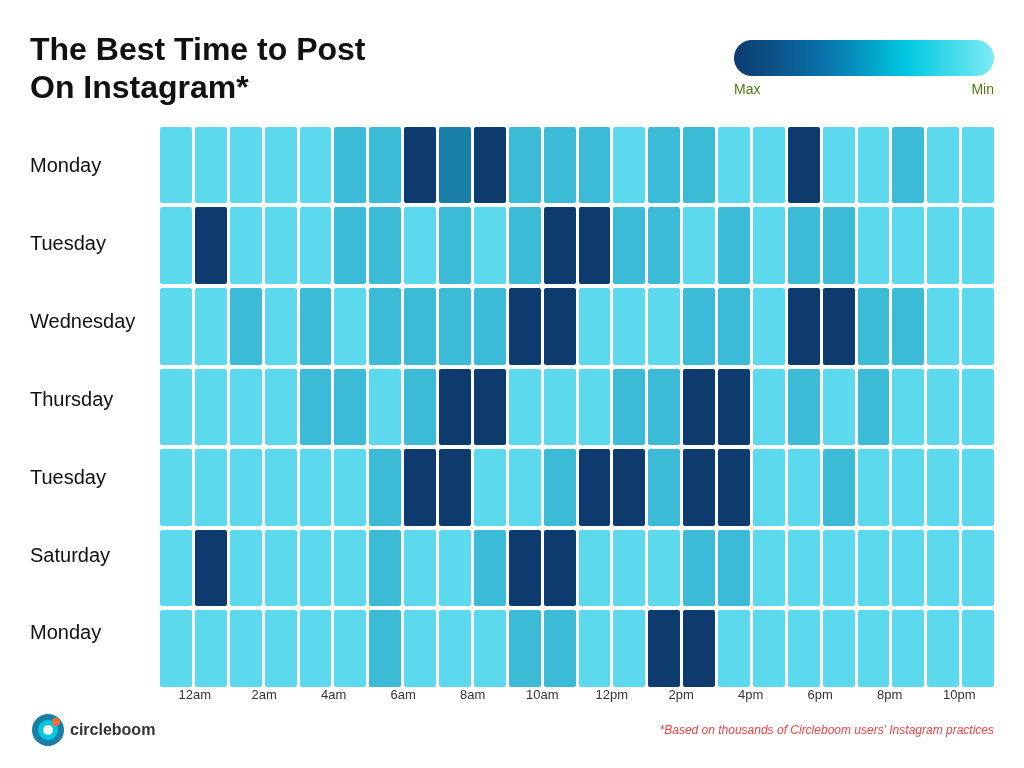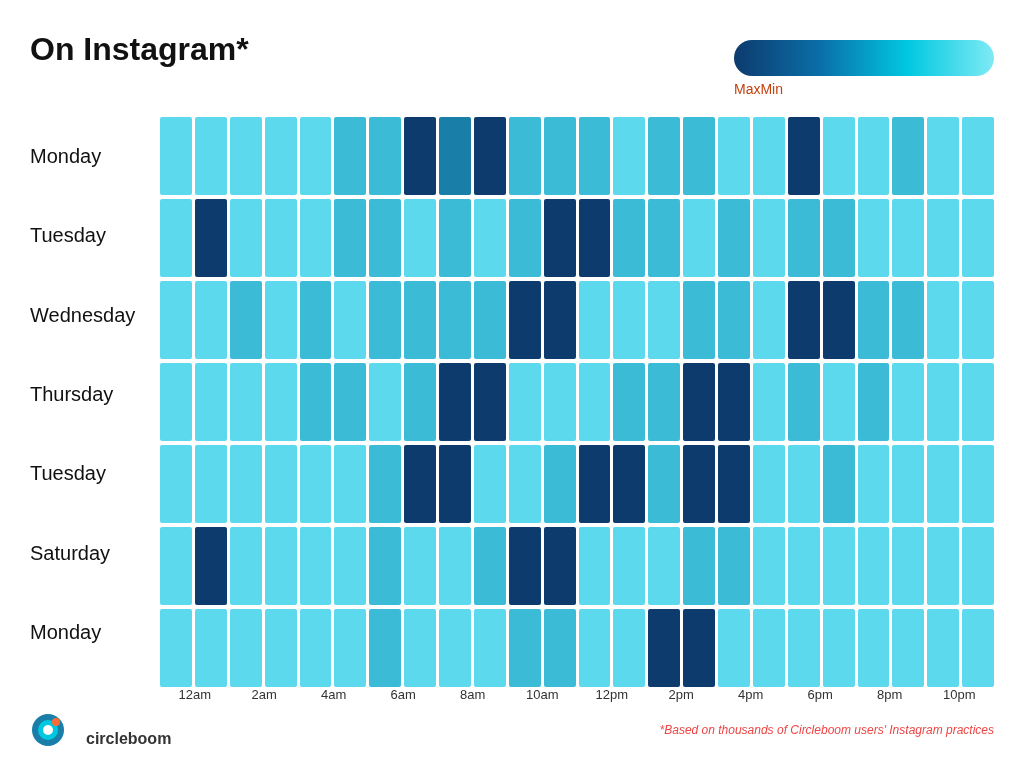--- a/index.html
+++ b/index.html
@@ -37,25 +37,25 @@
       padding-top: 10px;
     }
     .legend-gradient {
       width: 260px;
       height: 36px;
       border-radius: 18px;
       background: linear-gradient(to right, #0d3b6e, #0a6fa8, #00c8e0, #7eeaf5);
     }
     .legend-labels {
       display: flex;
-      justify-content: flex-start;
+      justify-content: space-between;
       width: 260px;
       margin-top: 5px;
       font-size: 14px;
-      color: #c2410c;
+      color: #4d7c0f;
     }
     .grid-with-labels {
       display: flex;
       flex: 1;
     }
     .y-axis {
       display: flex;
       flex-direction: column;
       justify-content: space-around;
       width: 130px;
@@ -103,22 +103,22 @@
       font-weight: 500;
     }
     .footer {
       display: flex;
       justify-content: space-between;
       align-items: center;
       margin-top: 10px;
     }
     .logo-area {
       display: flex;
-      align-items: flex-end;
-      gap: 20px;
+      align-items: center;
+      gap: 4px;
     }
     .logo-icon {
       width: 36px;
       height: 36px;
     }
     .logo-text {
       font-size: 16px;
       font-weight: 600;
       color: #333;
     }
@@ -127,20 +127,21 @@
       color: #ef4444;
       font-style: italic;
     }
   </style>
 </head>
 <body>
 
 <div class="container">
   <div class="header-row">
     <div class="title">
+      <div>The Best Time to Post</div>
       <div>On Instagram*</div>
     </div>
     <div class="legend-area">
       <div class="legend-gradient"></div>
       <div class="legend-labels">
         <span>Max</span>
         <span>Min</span>
       </div>
     </div>
   </div>

